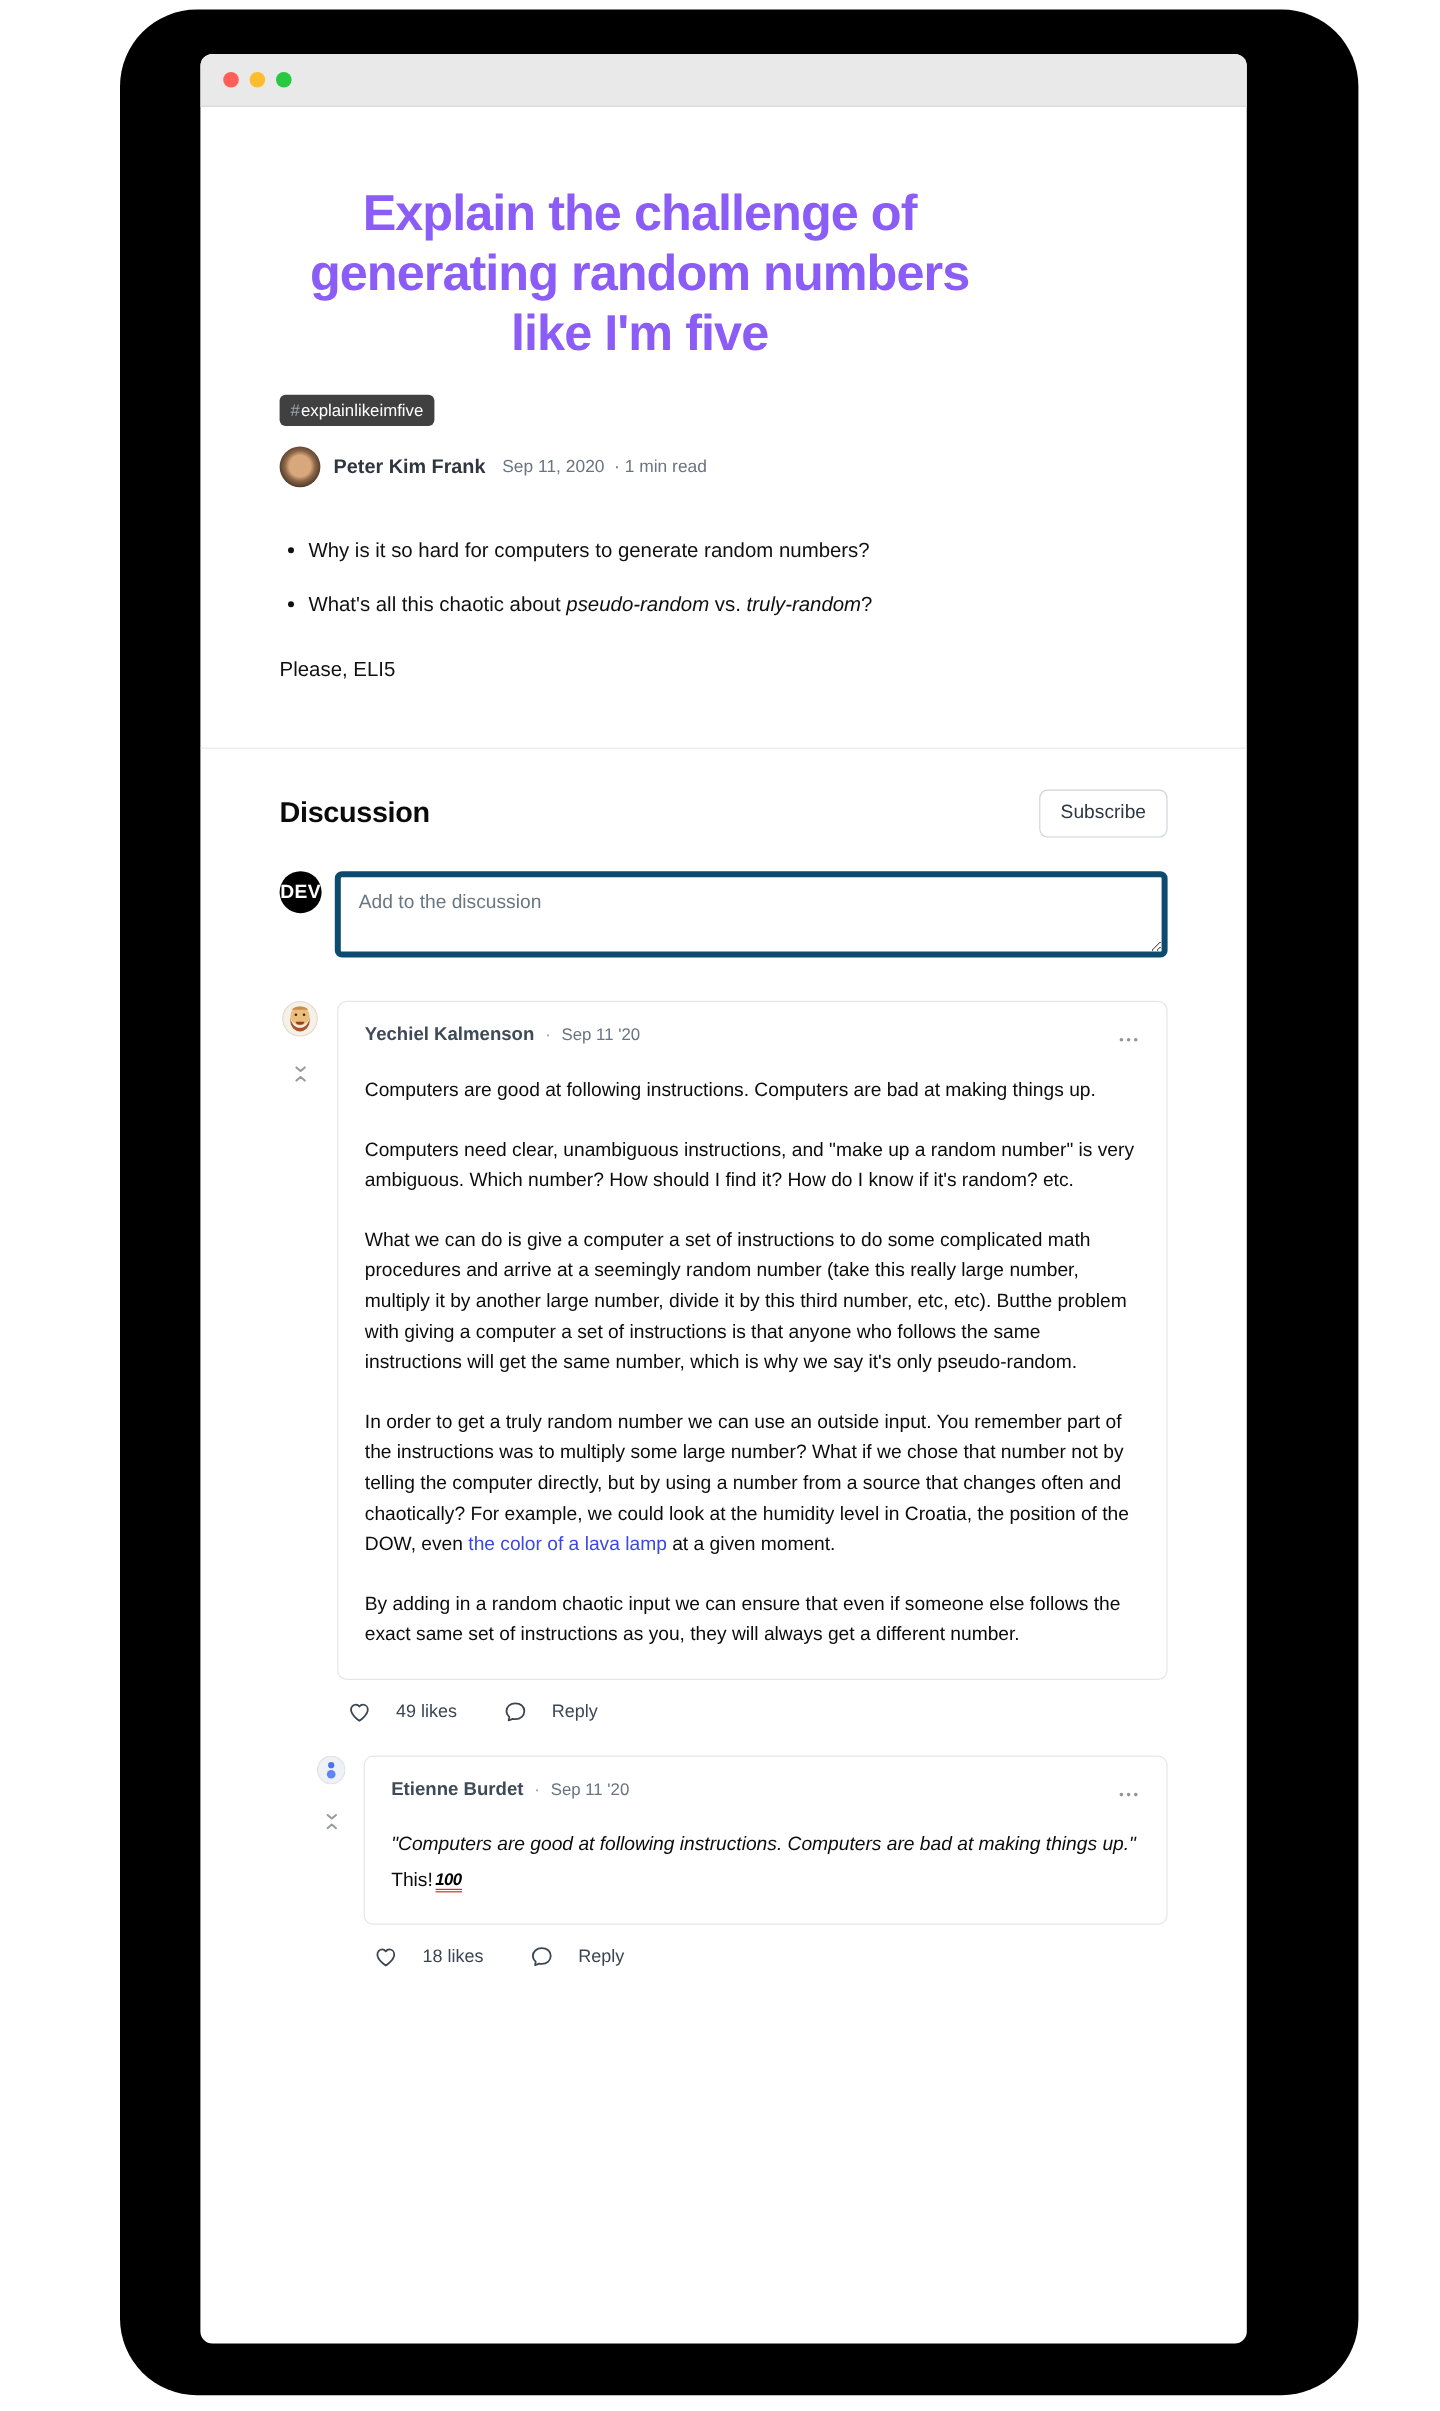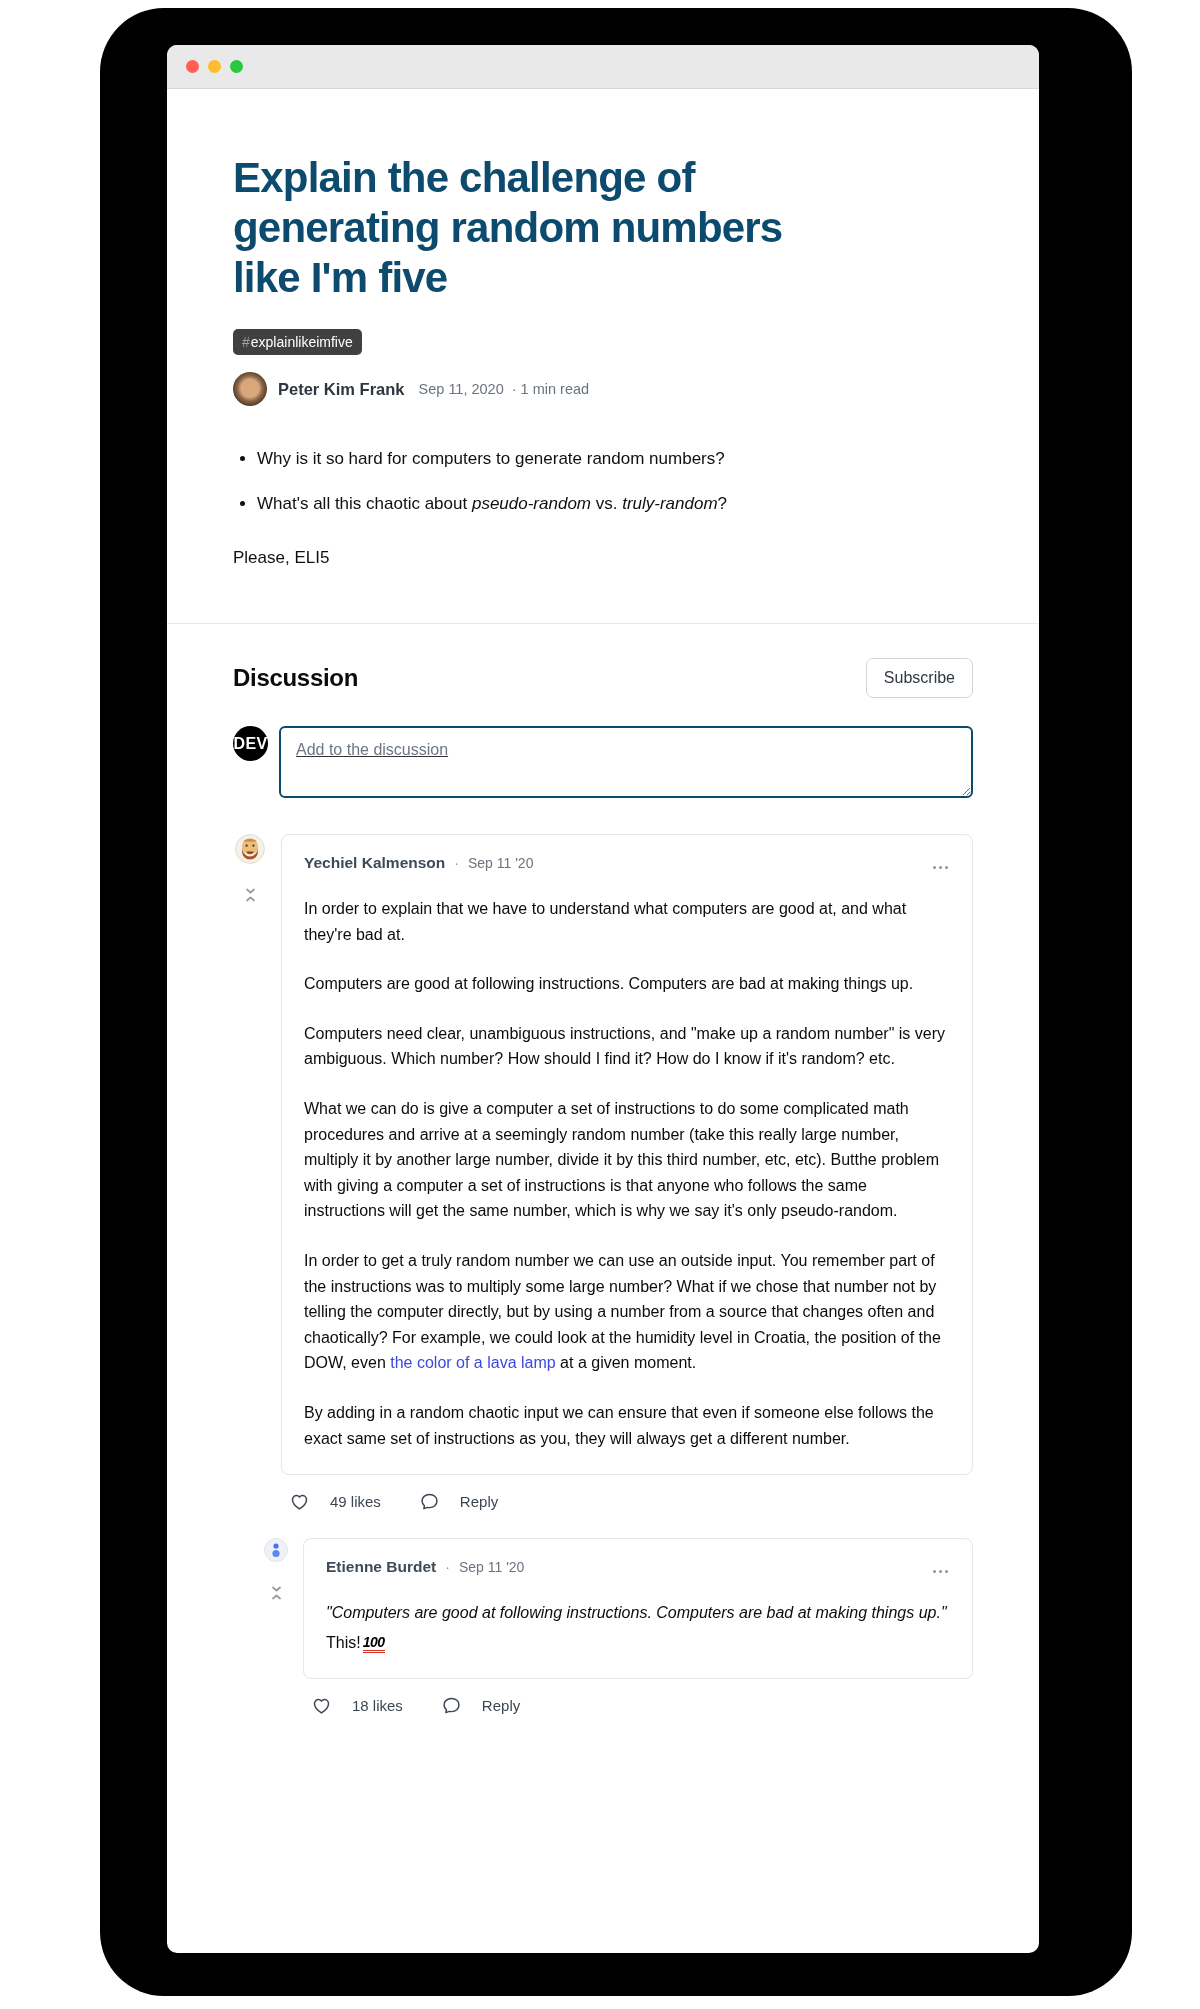--- a/index.html
+++ b/index.html
@@ -18,21 +18,21 @@
               display:flex; align-items:center; padding-left:19px; gap:9px; }
   .light { width:13px; height:13px; border-radius:50%; display:inline-block; }
   .light.red    { background:#ff5f57; }
   .light.yellow { background:#febc2e; }
   .light.green  { background:#28c840; }
 
   .content { padding:0 66px 18px; }
 
   
   .post-title { margin-top:64px; max-width:600px; font-size:42px; line-height:50px;
-                font-weight:800; letter-spacing:-0.8px; color:#0c4a6e; }
+                font-weight:800; letter-spacing:-0.8px; color:#8b5cf6;text-align:center; }
 
   .tag-row { margin-top:26px; }
   .tag { display:inline-block; background:#404040; color:#fff; font-size:14px;
          padding:5px 9px; border-radius:5px; cursor:pointer; }
   .tag .hash { color:#9ba3ab; margin-right:1px; }
 
   .author-row { margin-top:17px; display:flex; align-items:center; }
   .avatar-photo { width:34px; height:34px; border-radius:50%;
       background: radial-gradient(circle at 50% 48%, #d8a87c 0 36%, #8a6547 52%, #2b2019 85%, #181210 100%);
       flex:0 0 auto; cursor:pointer; }
@@ -50,23 +50,23 @@
   
   .discussion-header { margin-top:34px; display:flex; align-items:center; justify-content:space-between; }
   .discussion-title { font-size:24px; font-weight:800; color:#0b0b0b; letter-spacing:-0.3px; }
   .subscribe-btn { background:#fff; border:1px solid #d0d5da; border-radius:7px;
                    padding:10px 17px; font-size:16px; color:#2f3740; font-family:inherit; cursor:pointer; }
 
   .composer { margin-top:28px; display:flex; gap:11px; }
   .dev-avatar { width:35px; height:35px; border-radius:50%; background:#000; color:#fff;
                 display:flex; align-items:center; justify-content:center;
                 font-size:16px; font-weight:700; letter-spacing:.3px; flex:0 0 auto; }
-  .composer textarea { flex:1; height:72px; border:2px solid #0c4a6e; border-radius:6px;
+  .composer textarea { flex:1; height:72px; border:5px solid #0c4a6e; border-radius:6px;
                 padding:13px 15px; font-size:16px; font-family:inherit; color:#333;
-                resize:vertical; outline:none;text-decoration:underline; }
+                resize:vertical; outline:none; }
   .composer textarea::placeholder { color:#6b7683; }
 
   .thread { margin-top:36px; }
 
   .comment { display:flex; gap:14px; }
   .comment.nested { margin-left:30px; margin-top:26px; }
 
   .gutter { display:flex; flex-direction:column; align-items:center; flex:0 0 auto; width:34px; }
   .comment.nested .gutter { width:26px; }
   .c-avatar { width:30px; height:30px; border-radius:50%; overflow:hidden; cursor:pointer; }
@@ -174,21 +174,20 @@
             <div class="comment-main">
               <div class="comment-card">
                 <div class="c-head">
                   <span class="c-name">Yechiel Kalmenson</span>
                   <span class="c-sep">·</span>
                   <span class="c-date">Sep 11 '20</span>
                 </div>
                 <span class="dots-btn"><i></i><i></i><i></i></span>
 
                 <div class="c-body">
-                  <p>In order to explain that we have to understand what computers are good at, and what they're bad at.</p>
                   <p>Computers are good at following instructions. Computers are bad at making things up.</p>
                   <p>Computers need clear, unambiguous instructions, and "make up a random number" is very ambiguous. Which number? How should I find it? How do I know if it's random? etc.</p>
                   <p>What we can do is give a computer a set of instructions to do some complicated math procedures and arrive at a seemingly random number (take this really large number, multiply it by another large number, divide it by this third number, etc, etc). Butthe problem with giving a computer a set of instructions is that anyone who follows the same instructions will get the same number, which is why we say it's only pseudo-random.</p>
                   <p><span>In order to get a truly random number we can use an outside input. You remember part of the instructions was to multiply some large number? What if we chose that number not by telling the computer directly, but by using a number from a source that changes often and chaotically? For example, we could look at the humidity level in Croatia, the position of the DOW, even </span><a>the color of a lava lamp</a><span> at a given moment.</span></p>
                   <p>By adding in a random chaotic input we can ensure that even if someone else follows the exact same set of instructions as you, they will always get a different number.</p>
                 </div>
               </div>
 
               <div class="c-footer">
                 <span class="c-action">

